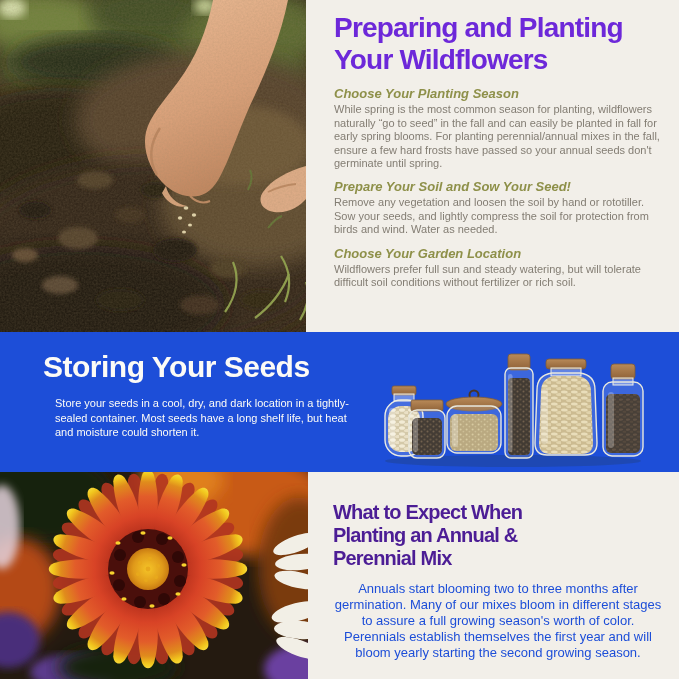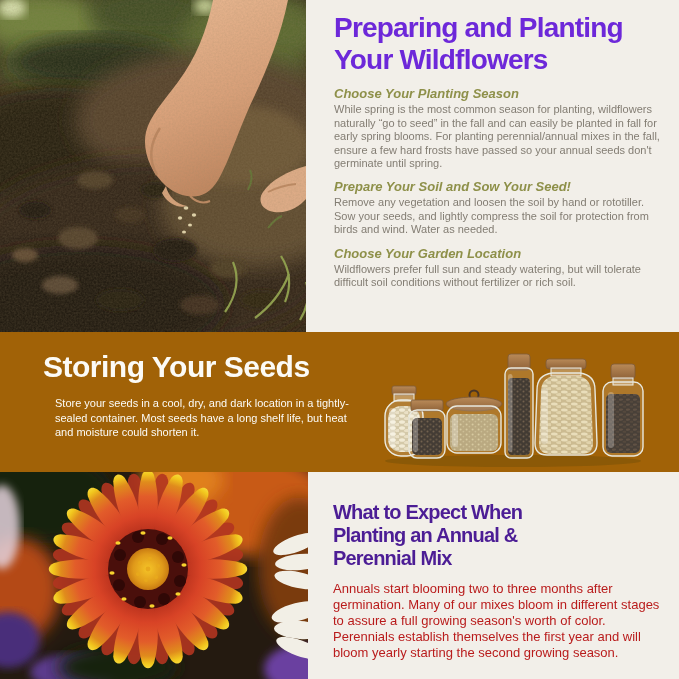--- a/index.html
+++ b/index.html
@@ -9,33 +9,33 @@
   
   .sec-top{display:flex;height:332px;}
   .photo-top{width:306px;height:332px;flex:none;overflow:hidden;}
   .top-text{width:333px;padding:12px 12px 0 28px;}
   .h1{color:#6d28d9;font-size:28px;font-weight:700;line-height:1.15;letter-spacing:-0.8px;
       margin:0 0 10px 0;white-space:pre-line;}
   .sub-item h3{color:#8E9049;font-size:13px;font-weight:700;margin:9px 0 2px 0;font-style:italic;}
   .sub-item p{color:#837D73;font-size:11px;line-height:1.22;margin:0;}
 
   
-  .band{position:relative;height:140px;background:#a16207;}
+  .band{position:relative;height:140px;background:#1d4ed8;}
   .band-text{position:absolute;left:43px;top:18px;width:330px;}
   .h2-band{color:#FCFBF6;font-size:30px;font-weight:700;letter-spacing:-0.5px;margin:0 0 11px 0;}
   .band-text p{color:#FCFBF6;font-size:11px;line-height:1.32;margin:12px;width:312px;}
   .jars{position:absolute;left:381px;top:16px;width:268px;height:122px;}
 
   
   .sec-bottom{display:flex;height:207px;}
   .photo-bottom{width:308px;height:207px;flex:none;overflow:hidden;}
   .bottom-text{width:330px;padding:13px 10px 0 25px;}
   .h2-expect{color:#4c1d95;font-size:20px;font-weight:700;line-height:1.16;letter-spacing:-0.8px;
       margin:16px 0 10px 0;white-space:pre-line;}
-  .bottom-text p{color:#b91c1c;font-size:13px;line-height:1.24;margin:0;}
+  .bottom-text p{color:#1d4ed8;font-size:13px;line-height:1.24;margin:0;text-align:center;}
 </style>
 </head>
 <body>
 
 <div class="canvas">
 
   <div class="sec-top">
 
     <div class="photo-top">
       <svg width="306" height="332" viewBox="0 0 306 332">

